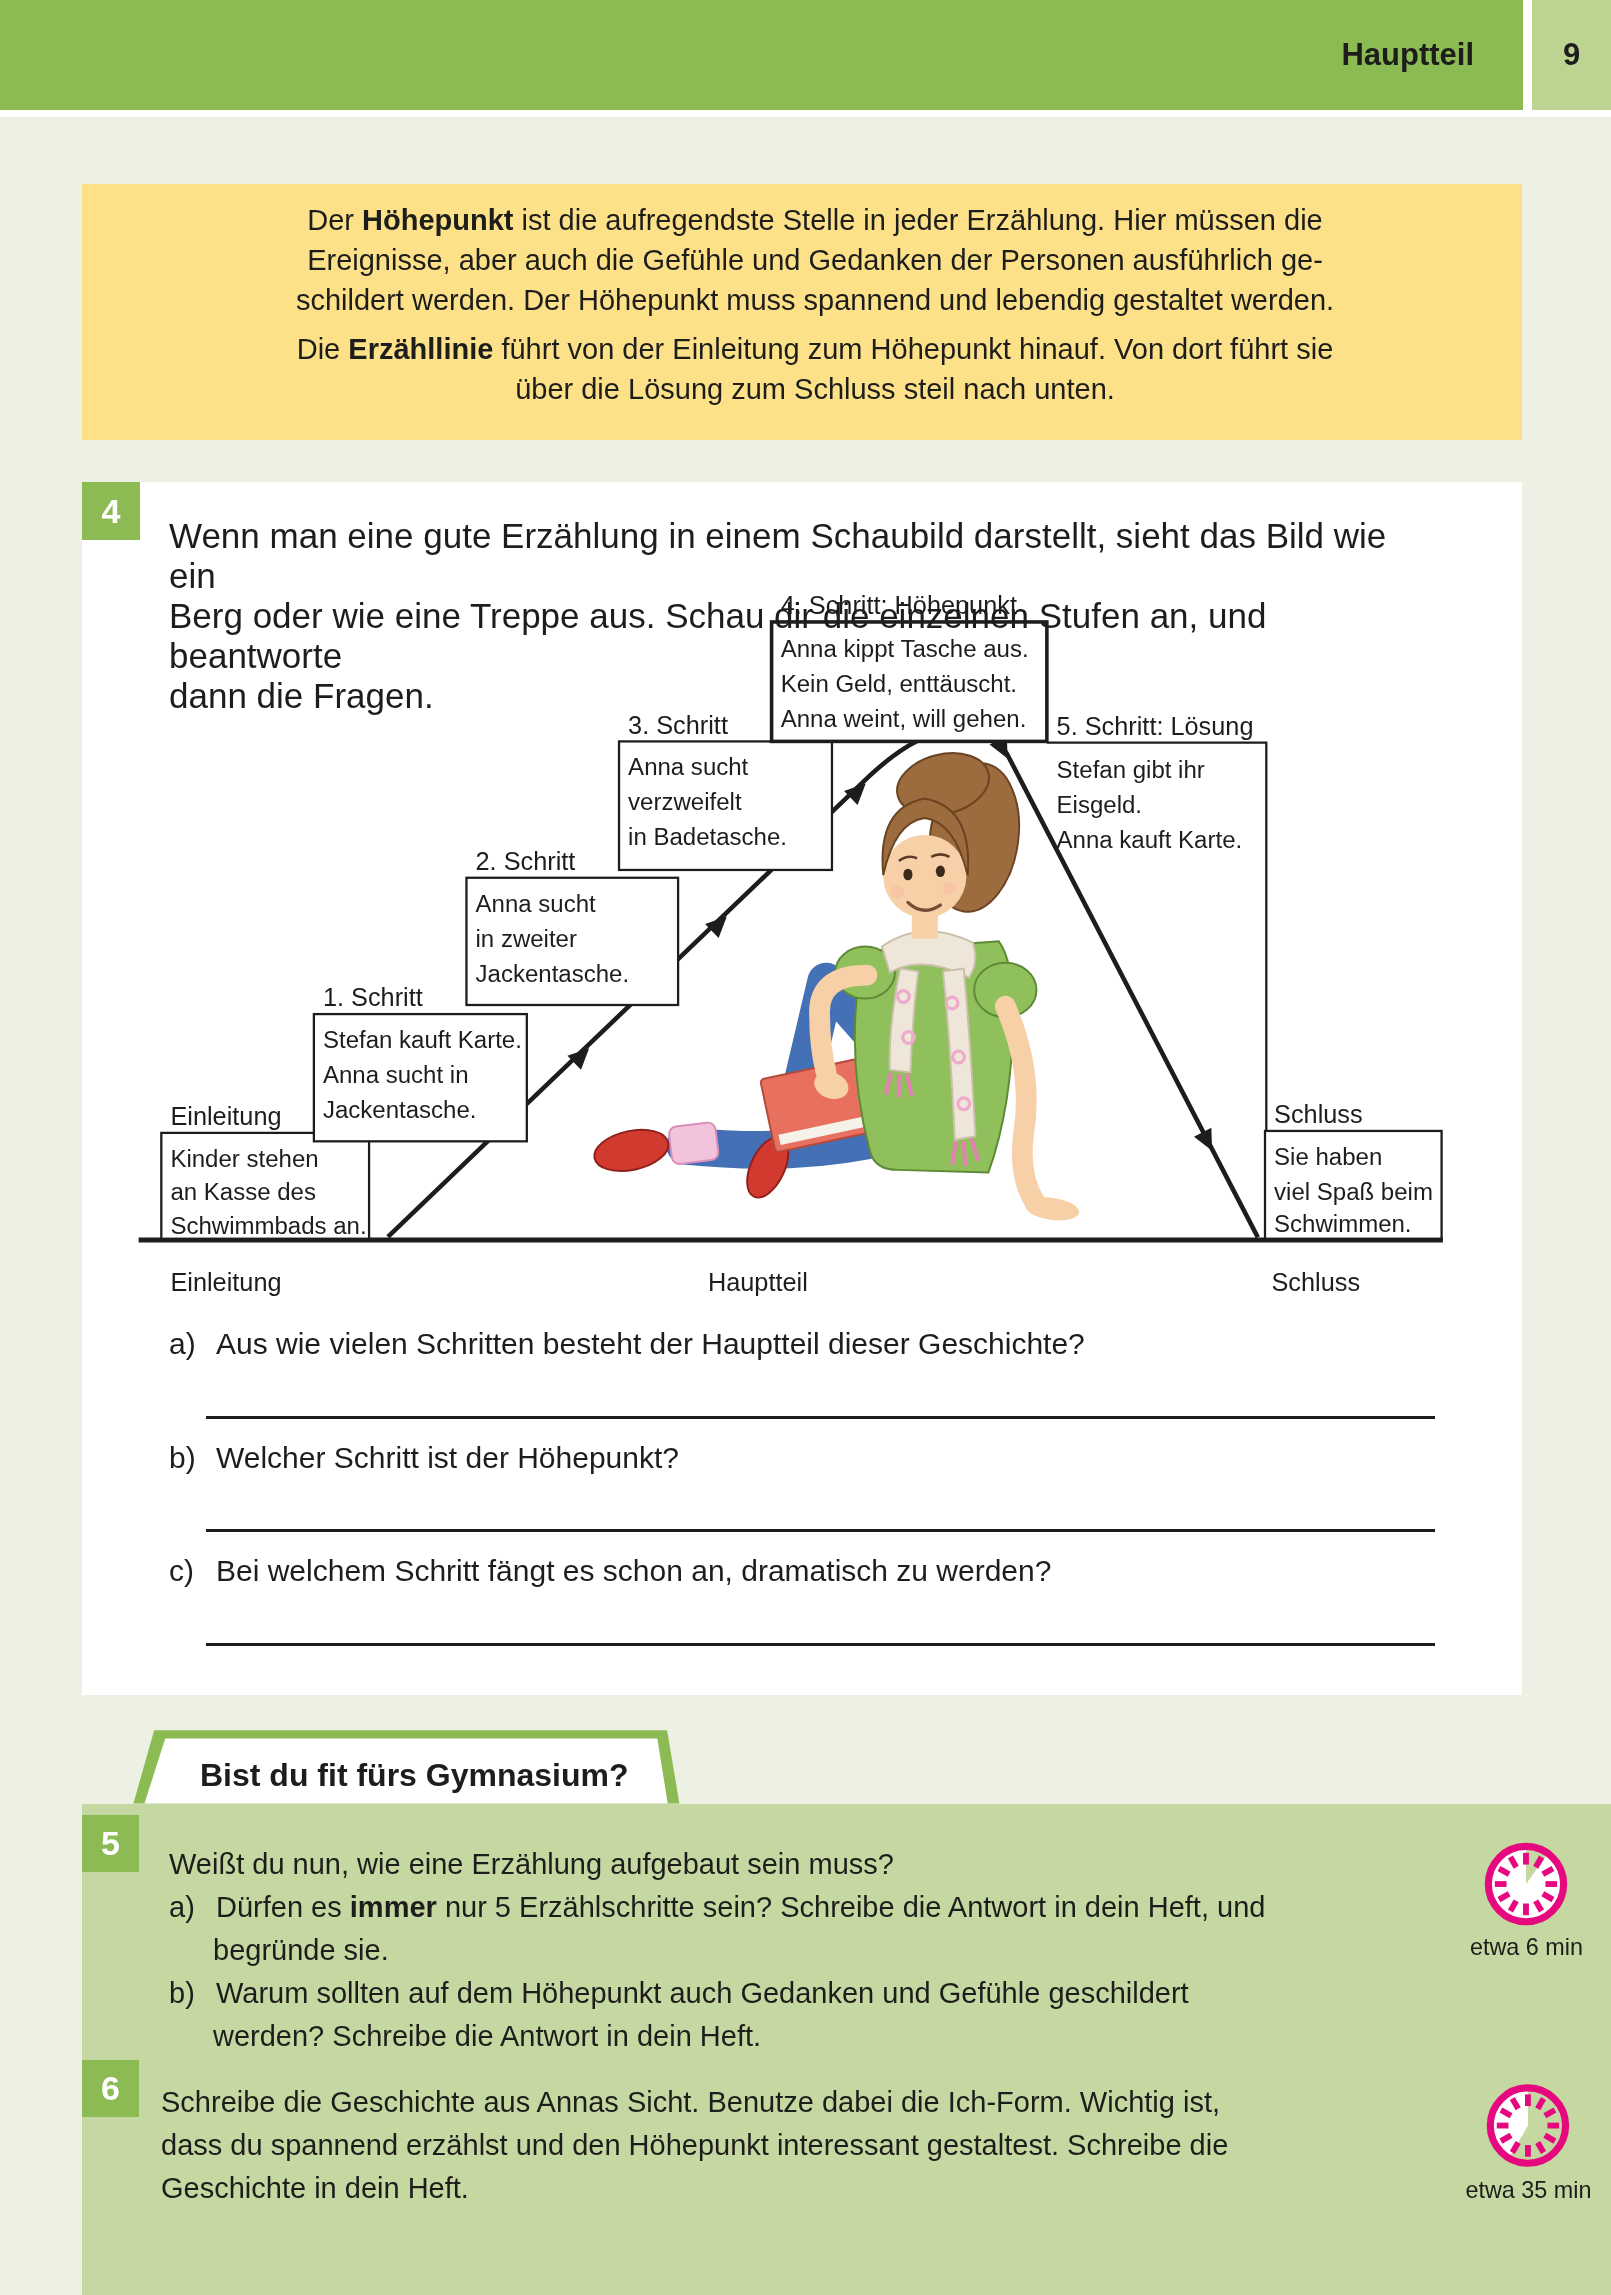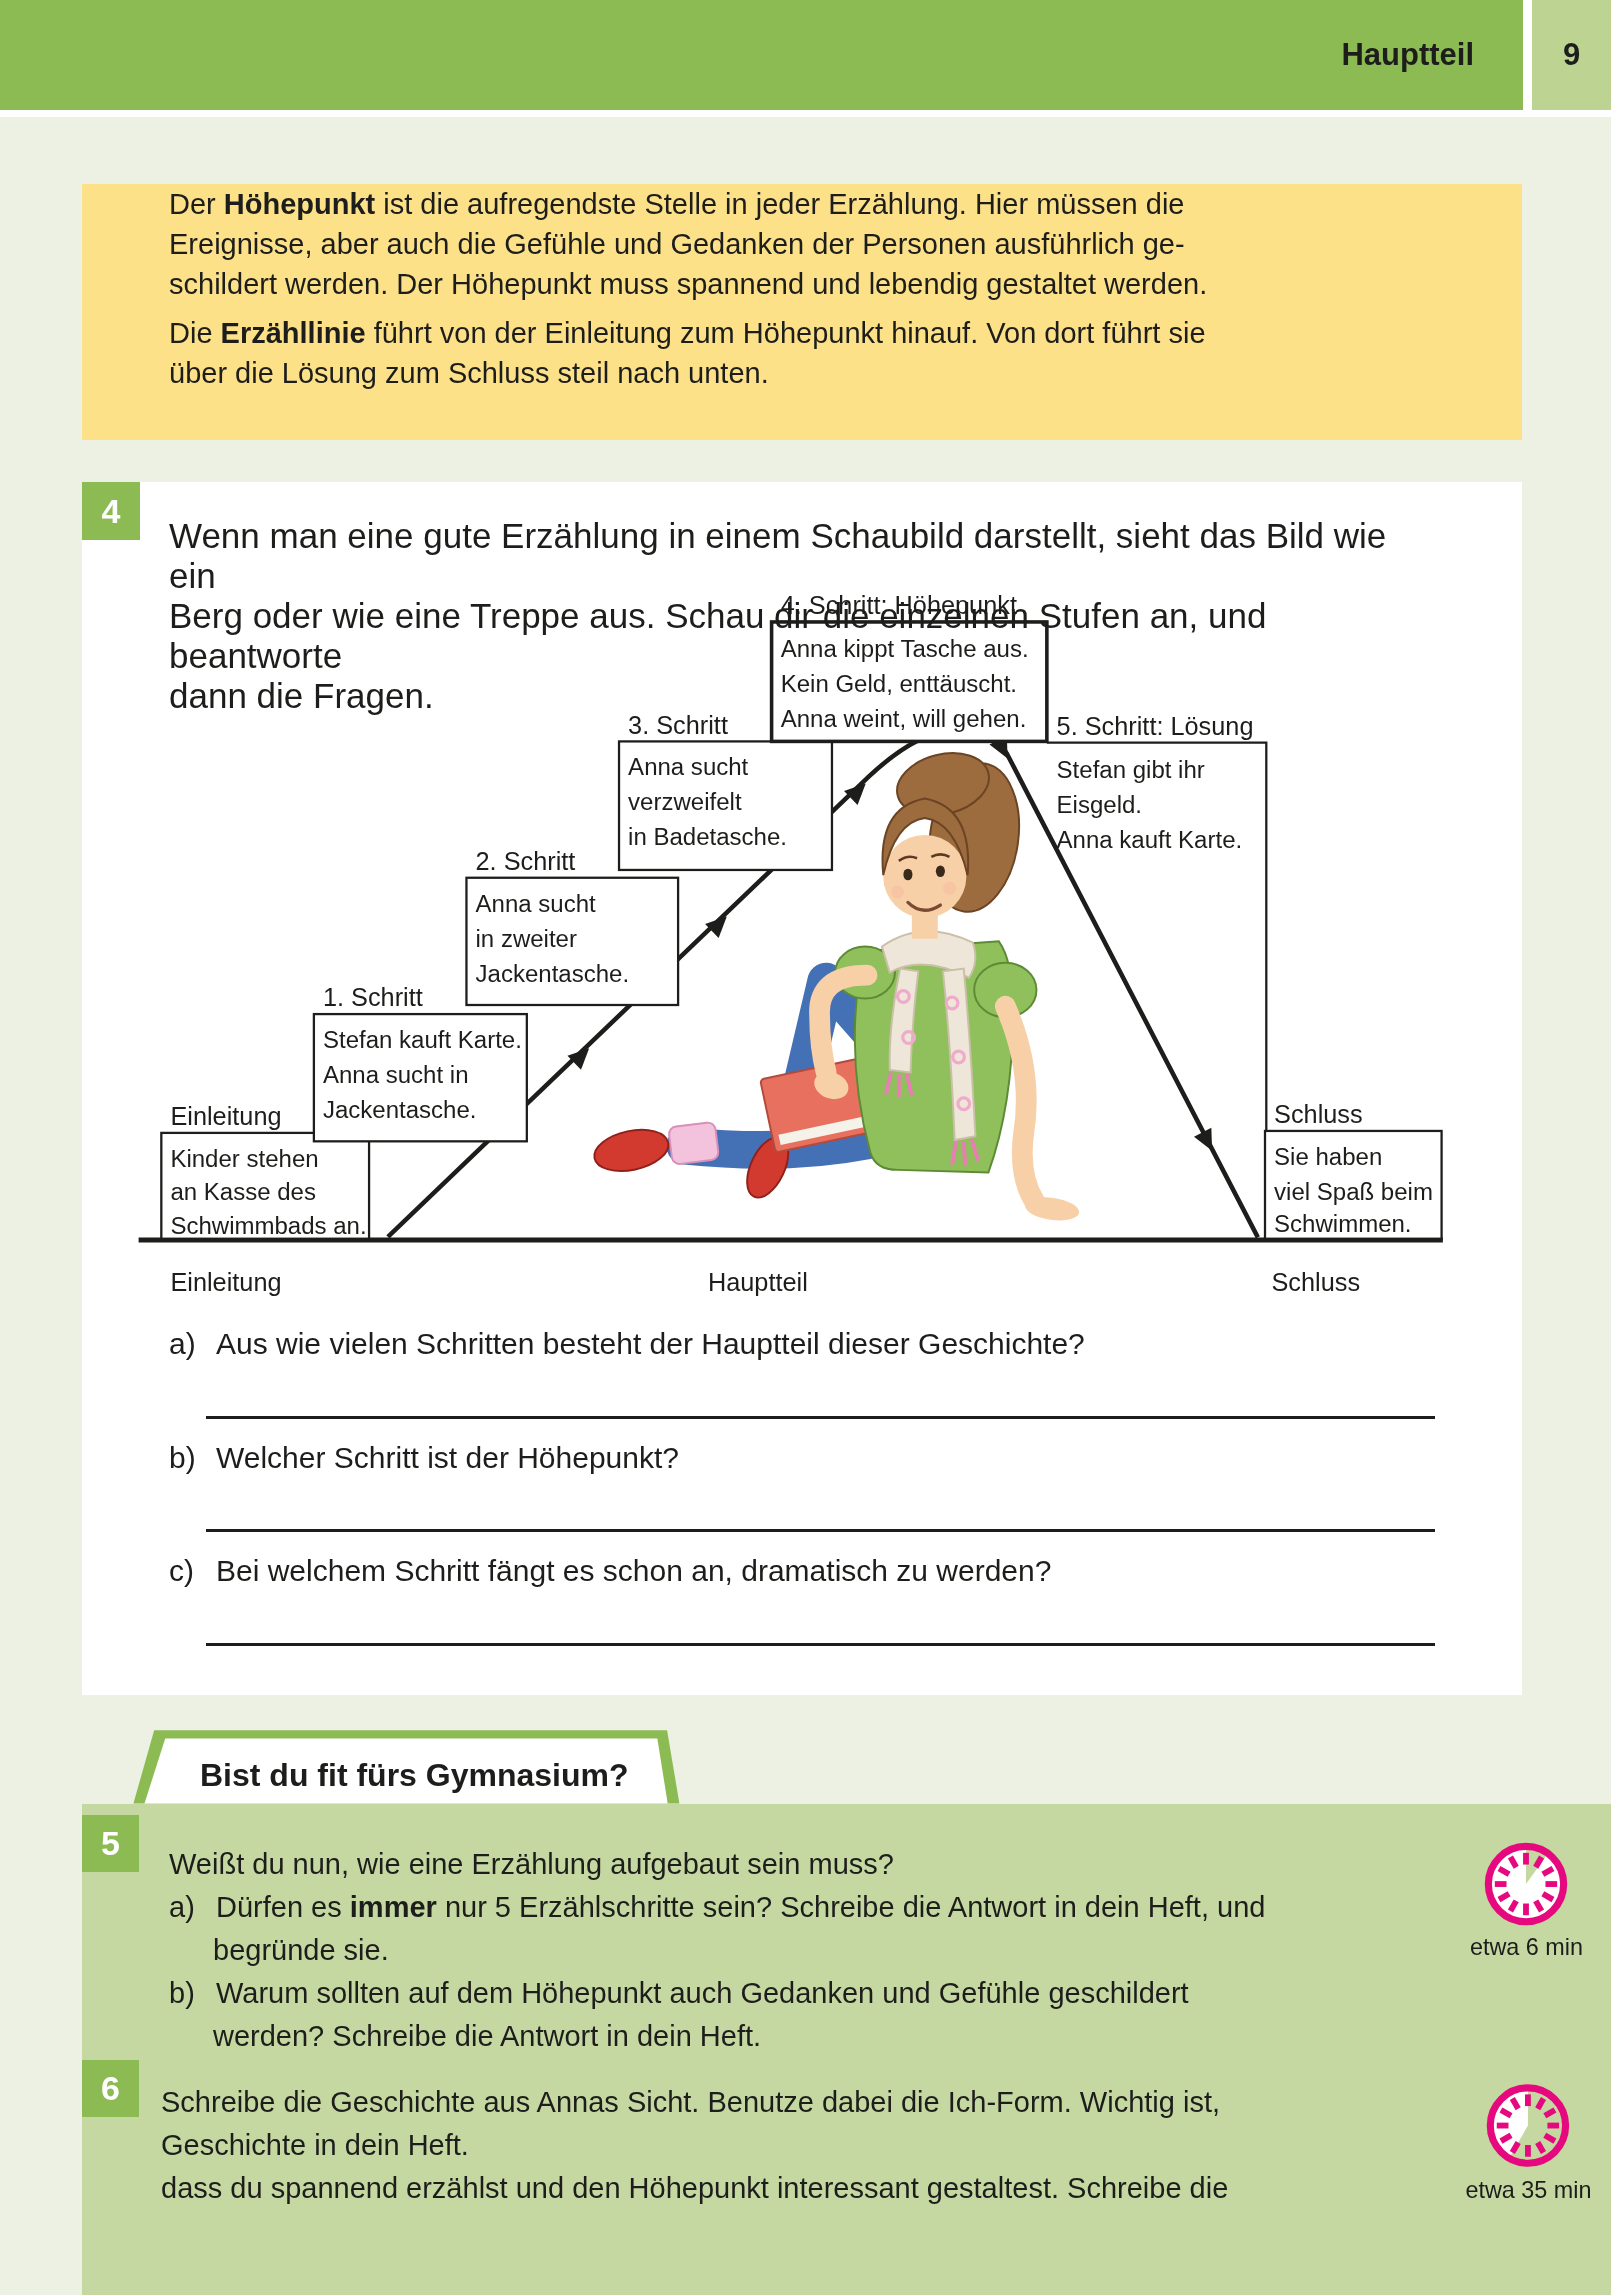--- a/index.html
+++ b/index.html
@@ -12,21 +12,21 @@
   
   .header-bar{left:0;top:0;width:1523px;height:110px;background:#8cba53;}
   .header-gap{left:1523px;top:0;width:9.7px;height:110px;background:#ffffff;}
   .pagenum-box{left:1532px;top:0;width:79px;height:110px;background:#bdd392;
     display:flex;align-items:center;justify-content:center;font-size:31px;font-weight:600;}
   .header-title{left:0;top:0;width:1474px;height:110px;display:flex;align-items:center;
     justify-content:flex-end;font-size:31px;font-weight:bold;}
   .header-underline{left:0;top:110px;width:1612px;height:6.5px;background:#ffffff;}
   
   .info-box{left:82px;top:184px;width:1440px;height:256px;background:#fce189;}
-  .info-text{left:169px;top:184px;width:1292px;font-size:29px;line-height:40px;}
+  .info-text{left:169px;top:200px;width:1292px;font-size:29px;line-height:40px;text-align:center;}
   .info-text .p2{margin-top:9px;}
   .ln{display:block;}
   b{font-weight:bold;}
   
   .task4-panel{left:82px;top:482px;width:1440px;height:1213px;background:#ffffff;}
   .badge{background:#8cba53;color:#ffffff;display:flex;align-items:center;justify-content:center;
     font-size:34px;font-weight:bold;}
   .badge4{left:82px;top:482px;width:58px;height:58px;}
   .task4-intro{left:169px;top:516px;width:1273px;font-size:35px;line-height:40px;}
   .question{left:169px;width:1292px;font-size:30px;line-height:36px;display:flex;}
@@ -290,19 +290,19 @@
     </div>
     <div class="indent">werden? Schreibe die Antwort in dein Heft.</div>
   </div>
   <div class="abs time-label time5">etwa 6 min</div>
 
   <div class="abs badge badge6">
     <span>6</span>
   </div>
   <div class="abs task6-text">
     <span class="ln">Schreibe die Geschichte aus Annas Sicht. Benutze dabei die Ich-Form. Wichtig ist,</span>
+    <span class="ln">dass du spannend erzählst und den Höhepunkt interessant gestaltest. Schreibe die</span>
     <span class="ln">Geschichte in dein Heft.</span>
-    <span class="ln">dass du spannend erzählst und den Höhepunkt interessant gestaltest. Schreibe die</span>
   </div>
   <div class="abs time-label time6">etwa 35 min</div>
 
 </div>
 
 
 </body></html>

